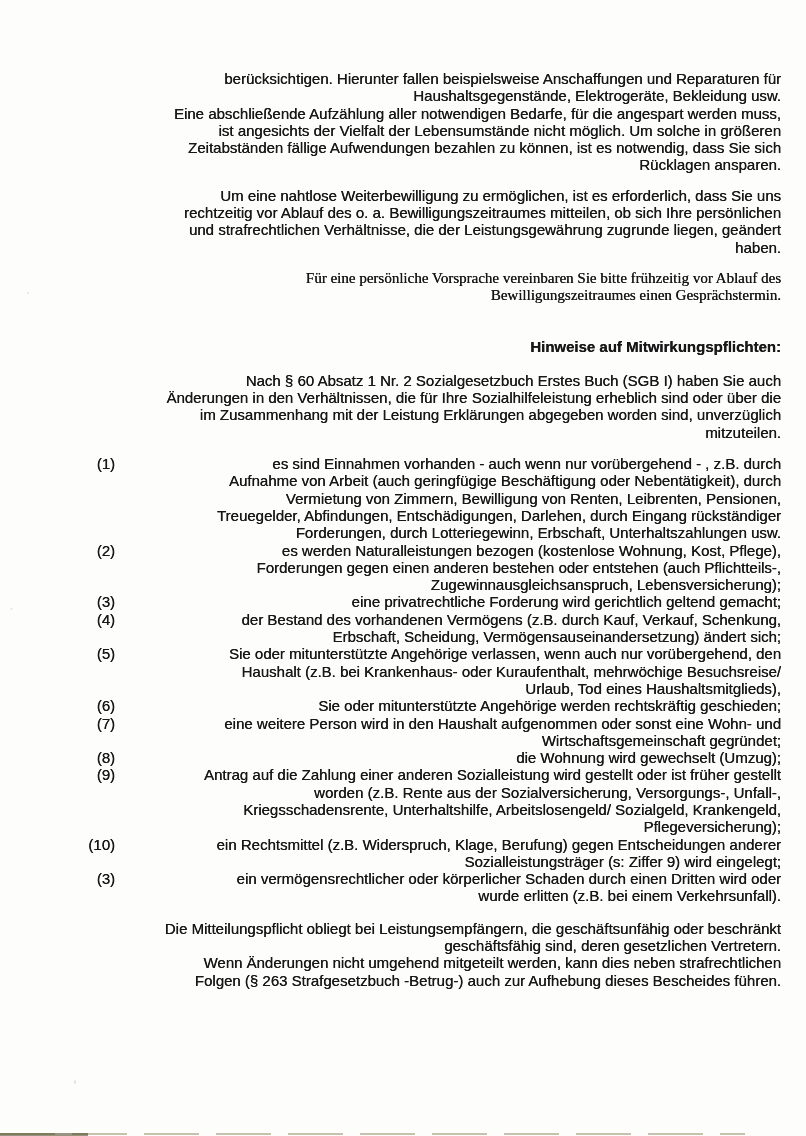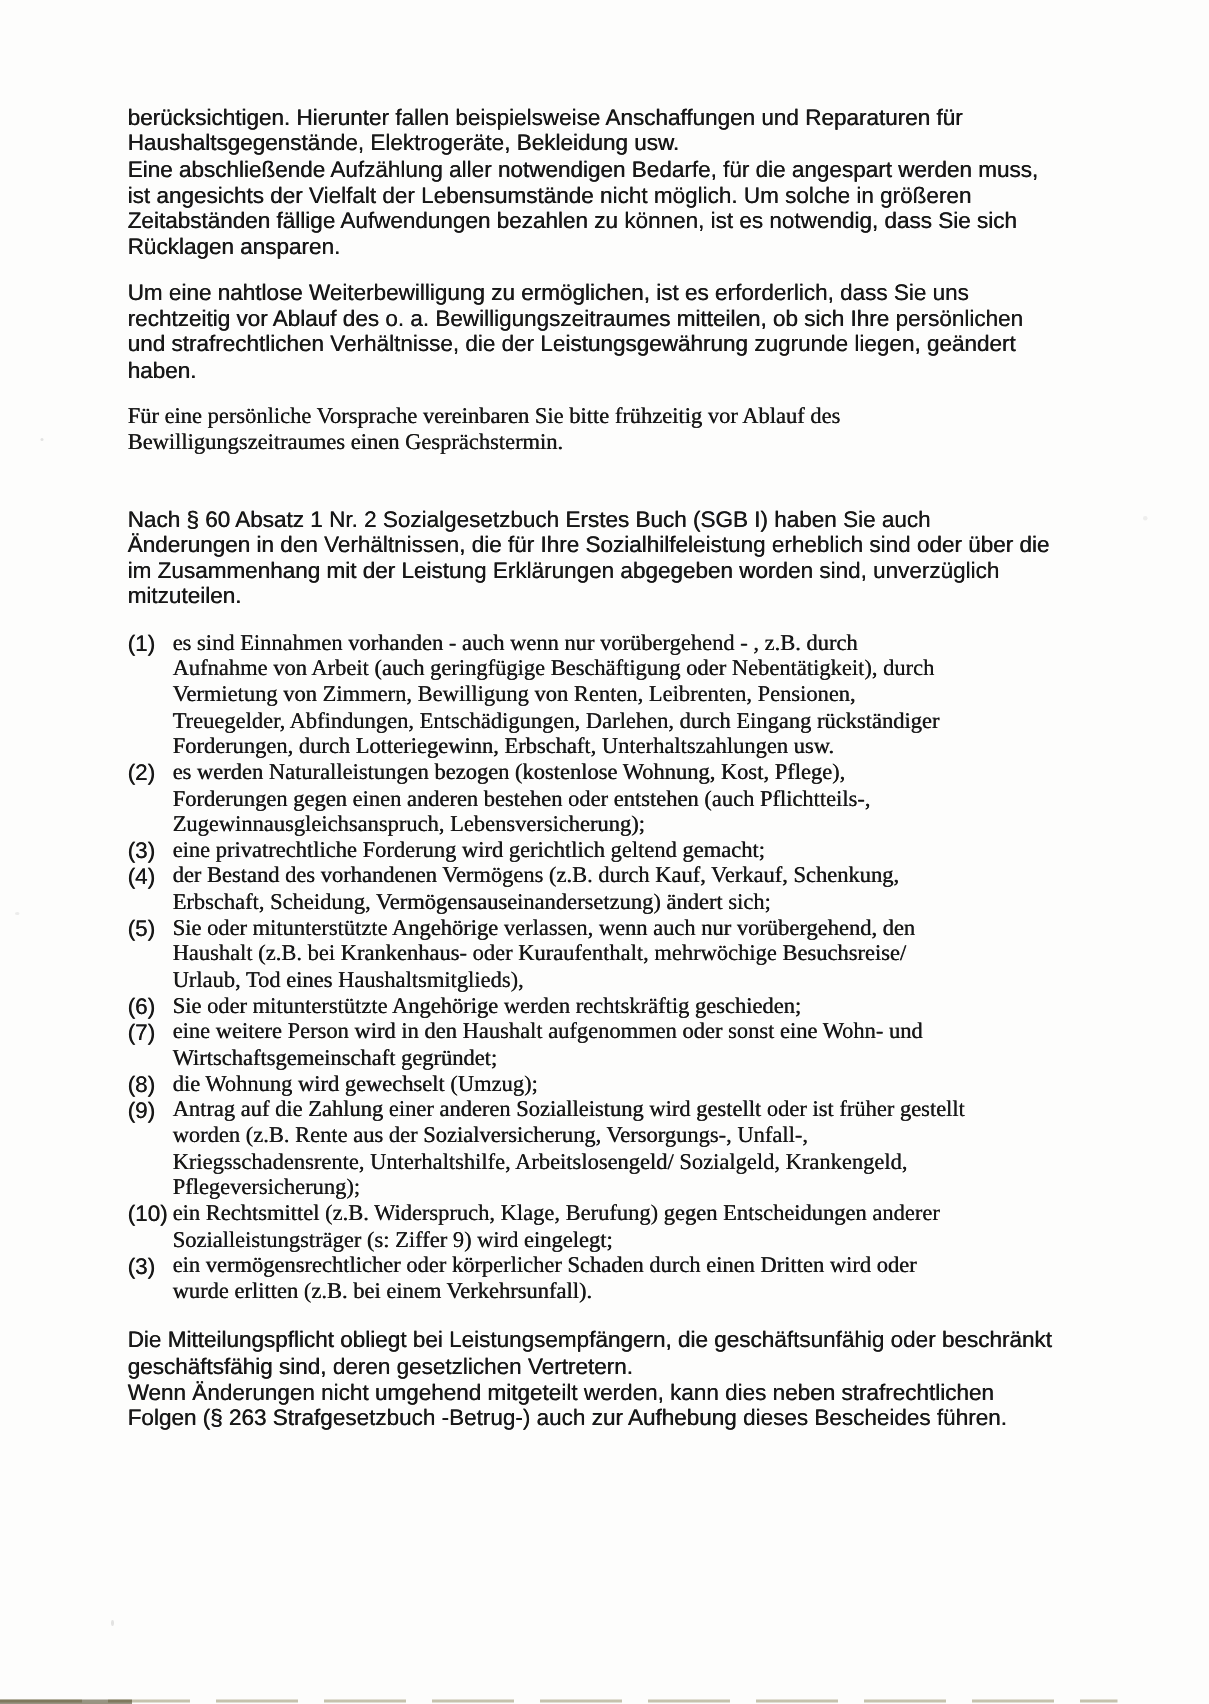--- a/index.html
+++ b/index.html
@@ -1,20 +1,20 @@
 <!DOCTYPE html>
 <html lang="de" style="--bg: #fdfdfc; --ink: #181818;"><head>
 <meta charset="utf-8">
 <title>Scanned Document</title>
 <style>
   :root{
     --bg:#fdfdfc;
     --ink:#181818;
   }
-  *{box-sizing:border-box;}
+  *{box-sizing:border-box;text-align:right;}
   html,body{margin:0;padding:0;}
   body{
     width:806px;height:1136px;
     background:var(--bg);
     font-family:"Liberation Sans","DejaVu Sans",sans-serif;
     overflow:hidden;
     position:relative;
   }
   .page{
     position:absolute;inset:0;
@@ -40,21 +40,20 @@
     margin:0 0 15px 0;
   }
   .list-row{display:flex;}
   .list-row .num{
     flex:0 0 30px;
     width:30px;
   }
   .list-row .text{
     flex:1 1 auto;
     white-space:pre-line;
-    font-family:Liberation Serif, serif;
   }
   
   .scan-bottom-line{
     position:absolute;
     left:0;bottom:1px;
     width:745px;height:2px;
     background:repeating-linear-gradient(90deg,
       rgba(115,105,55,.40) 0 55px,
       rgba(115,105,55,0) 55px 72px);
     pointer-events:none;
@@ -88,20 +87,21 @@
 ist angesichts der Vielfalt der Lebensumstände nicht möglich. Um solche in größeren
 Zeitabständen fällige Aufwendungen bezahlen zu können, ist es notwendig, dass Sie sich
 Rücklagen ansparen.</p>
   <p class="para intro-2">Um eine nahtlose Weiterbewilligung zu ermöglichen, ist es erforderlich, dass Sie uns
 rechtzeitig vor Ablauf des o. a. Bewilligungszeitraumes mitteilen, ob sich Ihre persönlichen
 und strafrechtlichen Verhältnisse, die der Leistungsgewährung zugrunde liegen, geändert
 haben.</p>
   <p class="para intro-3">Für eine persönliche Vorsprache vereinbaren Sie bitte frühzeitig vor Ablauf des
 Bewilligungszeitraumes einen Gesprächstermin.</p>
 
+  <p class="heading">Hinweise auf Mitwirkungspflichten:</p>
 
   <p class="para">Nach § 60 Absatz 1 Nr. 2 Sozialgesetzbuch Erstes Buch (SGB I) haben Sie auch
 Änderungen in den Verhältnissen, die für Ihre Sozialhilfeleistung erheblich sind oder über die
 im Zusammenhang mit der Leistung Erklärungen abgegeben worden sind, unverzüglich
 mitzuteilen.</p>
 
   <div class="list">
     <div class="list-row">
       <span class="num">(1)</span>
       <span class="text">es sind Einnahmen vorhanden - auch wenn nur vorübergehend - , z.B. durch

